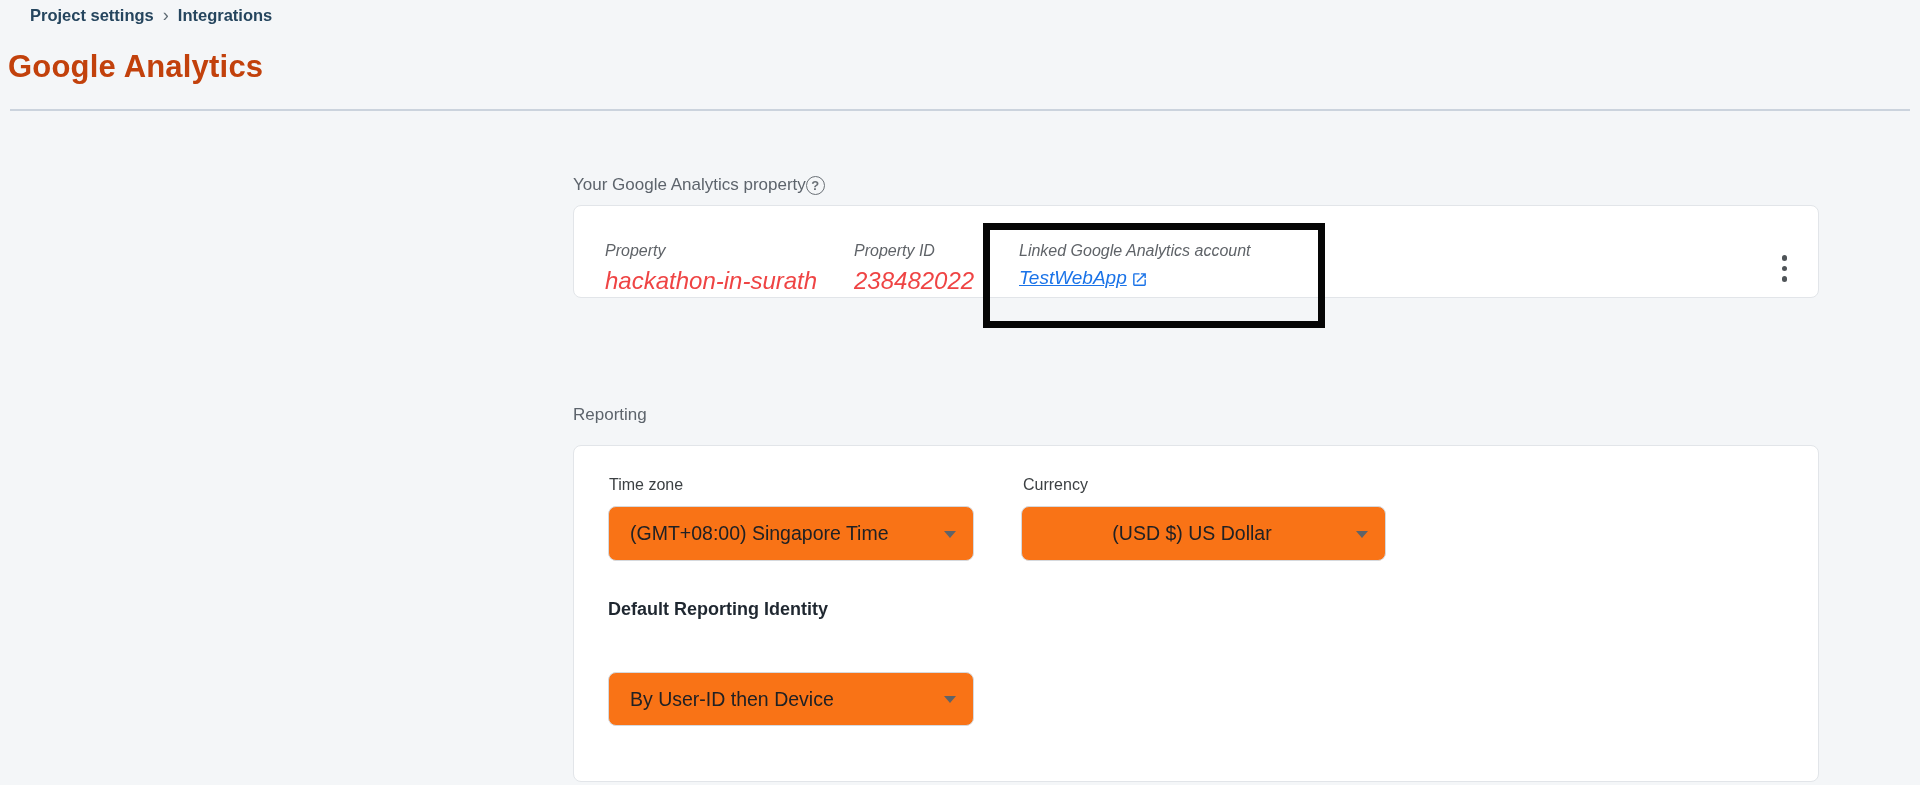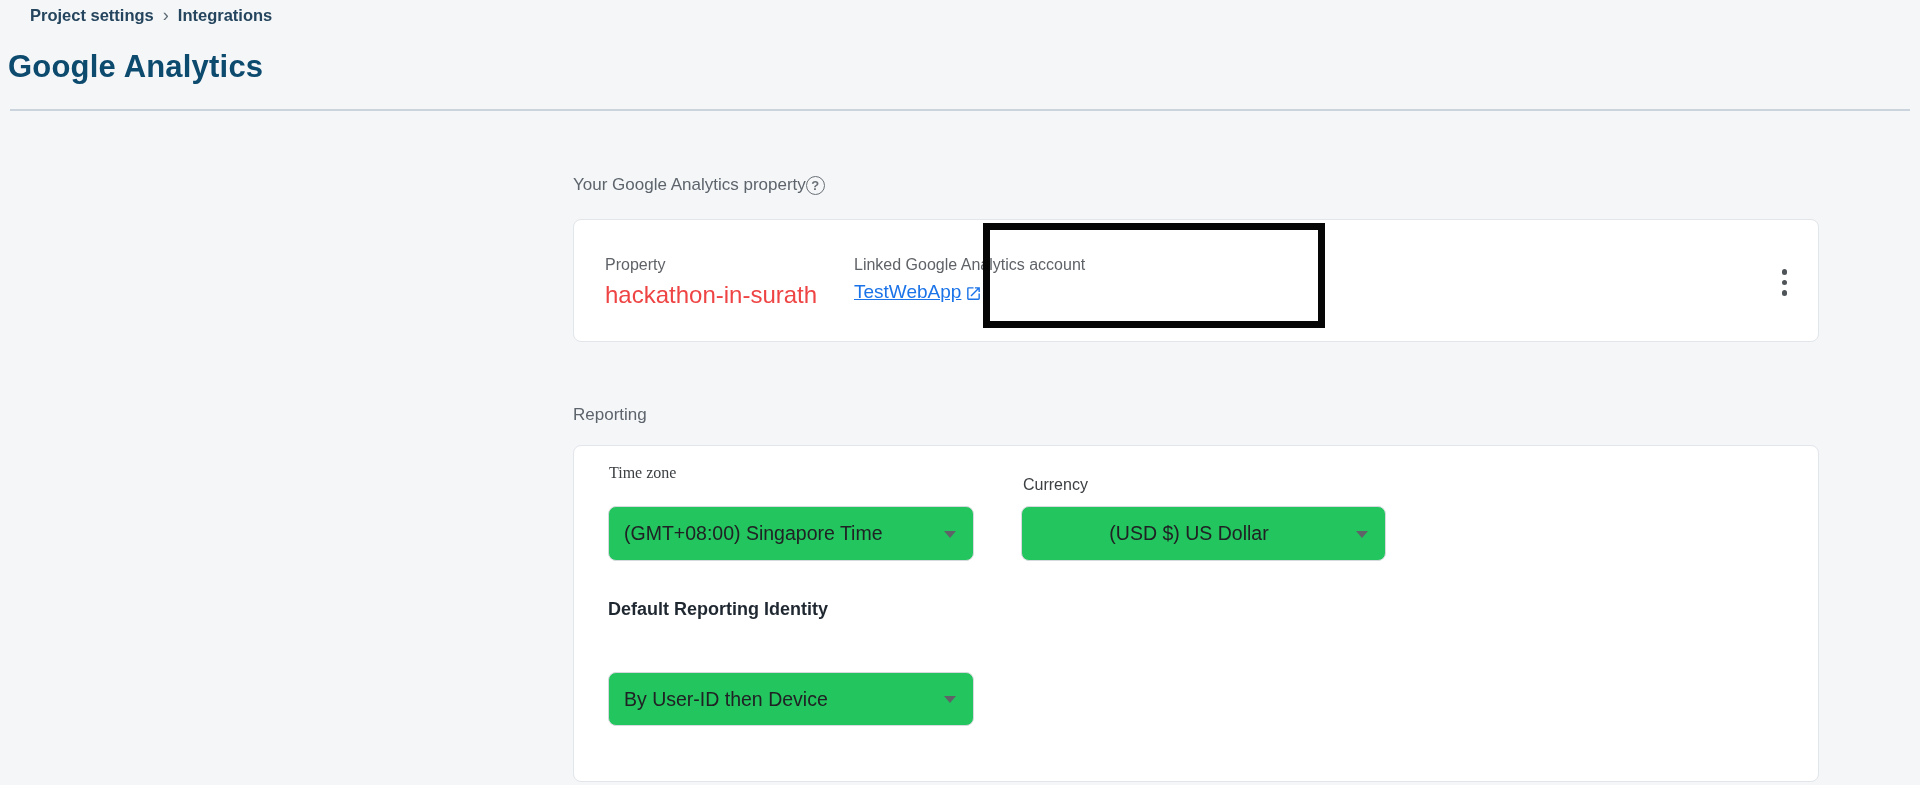--- a/index.html
+++ b/index.html
@@ -13,21 +13,21 @@
   
   .breadcrumb {
     position:absolute; left:10px; top:6px;
     display:flex; align-items:center; gap:9px;
     font-size:16.5px; font-weight:600; color:#25455e;margin-left:20px;
   }
   .breadcrumb .crumb { cursor:pointer; }
   .crumb-sep { color:#5f6b74; font-weight:400; font-size:18px; line-height:1; transform:translateY(-1px); }
   .page-title {
     position:absolute; left:8px; top:28px;
-    font-size:31px; font-weight:600; color:#0c4a6e; letter-spacing:.2px;
+    font-size:31px; font-weight:600; color:#c2410c; letter-spacing:.2px;
   }
   .divider { position:absolute; left:10px; right:10px; top:109px; height:2px; background:#cbd3dd; }
 
   
   .section-heading {
     position:absolute; display:flex; align-items:center; 
     color:#5d646c; font-size:17px;
   }
   #prop-heading { left:573px; top:175px; }
   #reporting-heading { left:573px; top:405px; }
@@ -36,21 +36,21 @@
     border:1.5px solid #6a7076; border-radius:50%;
     display:flex; align-items:center; justify-content:center;
     font-size:13px; line-height:1; color:#6a7076; font-weight:600; cursor:pointer;
   }
 
   
   .card {
     position:absolute; background:#ffffff;
     border:1px solid #e2e5e9; border-radius:8px; box-sizing:border-box;
   }
-  #property-card { left:573px; top:219px; width:1246px; height:123px; }
+  #property-card { left:573px; top:205px; width:1246px; height:93px;font-style:italic; }
   #reporting-card { left:573px; top:445px; width:1246px; height:337px; }
 
   
   .prop-fields { display:flex; padding:36px 0 0 31px; }
   .field label { display:block; font-size:16px; color:#5f6368; margin-bottom:7px; }
   .field .value { font-size:24px; color:#ef4444; }
   .f1 { width:249px; }
   .f2 { width:165px; }
   .link {
     color:#1a73e8; text-decoration:underline; cursor:pointer;
@@ -66,27 +66,27 @@
   .kebab .dot { width:5.5px; height:5.5px; border-radius:50%; background:#4f5458; }
 
   
   .annotation-box {
     position:absolute; left:983px; top:223px; width:342px; height:105px;
     border:7px solid #060606; box-sizing:border-box; z-index:6; pointer-events:none;
   }
 
   
   .input-label { position:absolute; font-size:16px; color:#3c4043; }
-  #tz-label  { left:35px;  top:18px;font-family:Liberation Serif, serif; }
+  #tz-label  { left:35px;  top:30px; }
   #cur-label { left:449px; top:30px; }
   .select {
     position:absolute; height:55px; box-sizing:border-box;
-    background:#22c55e; border:1.5px solid #d6d9dd; border-radius:8px;
+    background:#f97316; border:1.5px solid #d6d9dd; border-radius:8px;
     display:flex; align-items:center;
-    padding:0 44px 0 15px; font-size:19.5px; color:#202124; cursor:pointer;
+    padding:0 44px 0 21px; font-size:19.5px; color:#202124; cursor:pointer;
   }
   #tz-select  { left:34px;  top:60px; width:366px; }
   #cur-select { left:447px; top:60px; width:365px;justify-content:center; }
   #identity-select { left:34px; top:226px; width:366px; height:54px; }
   .caret {
     position:absolute; right:17px; top:50%; margin-top:-3px;
     width:0; height:0;
     border-left:6.5px solid transparent; border-right:6.5px solid transparent;
     border-top:7.5px solid #5f6368;
   }
@@ -116,20 +116,24 @@
   <div class="section-heading" id="prop-heading">
     <span>Your Google Analytics property</span>
     <span class="help-icon">?</span>
   </div>
 
   <div class="card" id="property-card">
     <div class="prop-fields">
       <div class="field f1">
         <label>Property</label>
         <div class="value">hackathon-in-surath</div>
+      </div>
+      <div class="field f2">
+        <label>Property ID</label>
+        <div class="value">238482022</div>
       </div>
       <div class="field">
         <label>Linked Google Analytics account</label>
         <span class="link">
           <span>TestWebApp</span>
           <svg class="ext-icon" width="17" height="17" viewBox="0 0 24 24" fill="#1a73e8" xmlns="http://www.w3.org/2000/svg">
             <path d="M19 19H5V5h7V3H5a2 2 0 0 0-2 2v14a2 2 0 0 0 2 2h14c1.1 0 2-.9 2-2v-7h-2v7zM14 3v2h3.59l-9.83 9.83 1.41 1.41L19 6.41V10h2V3h-7z"></path>
           </svg>
         </span>
       </div>

